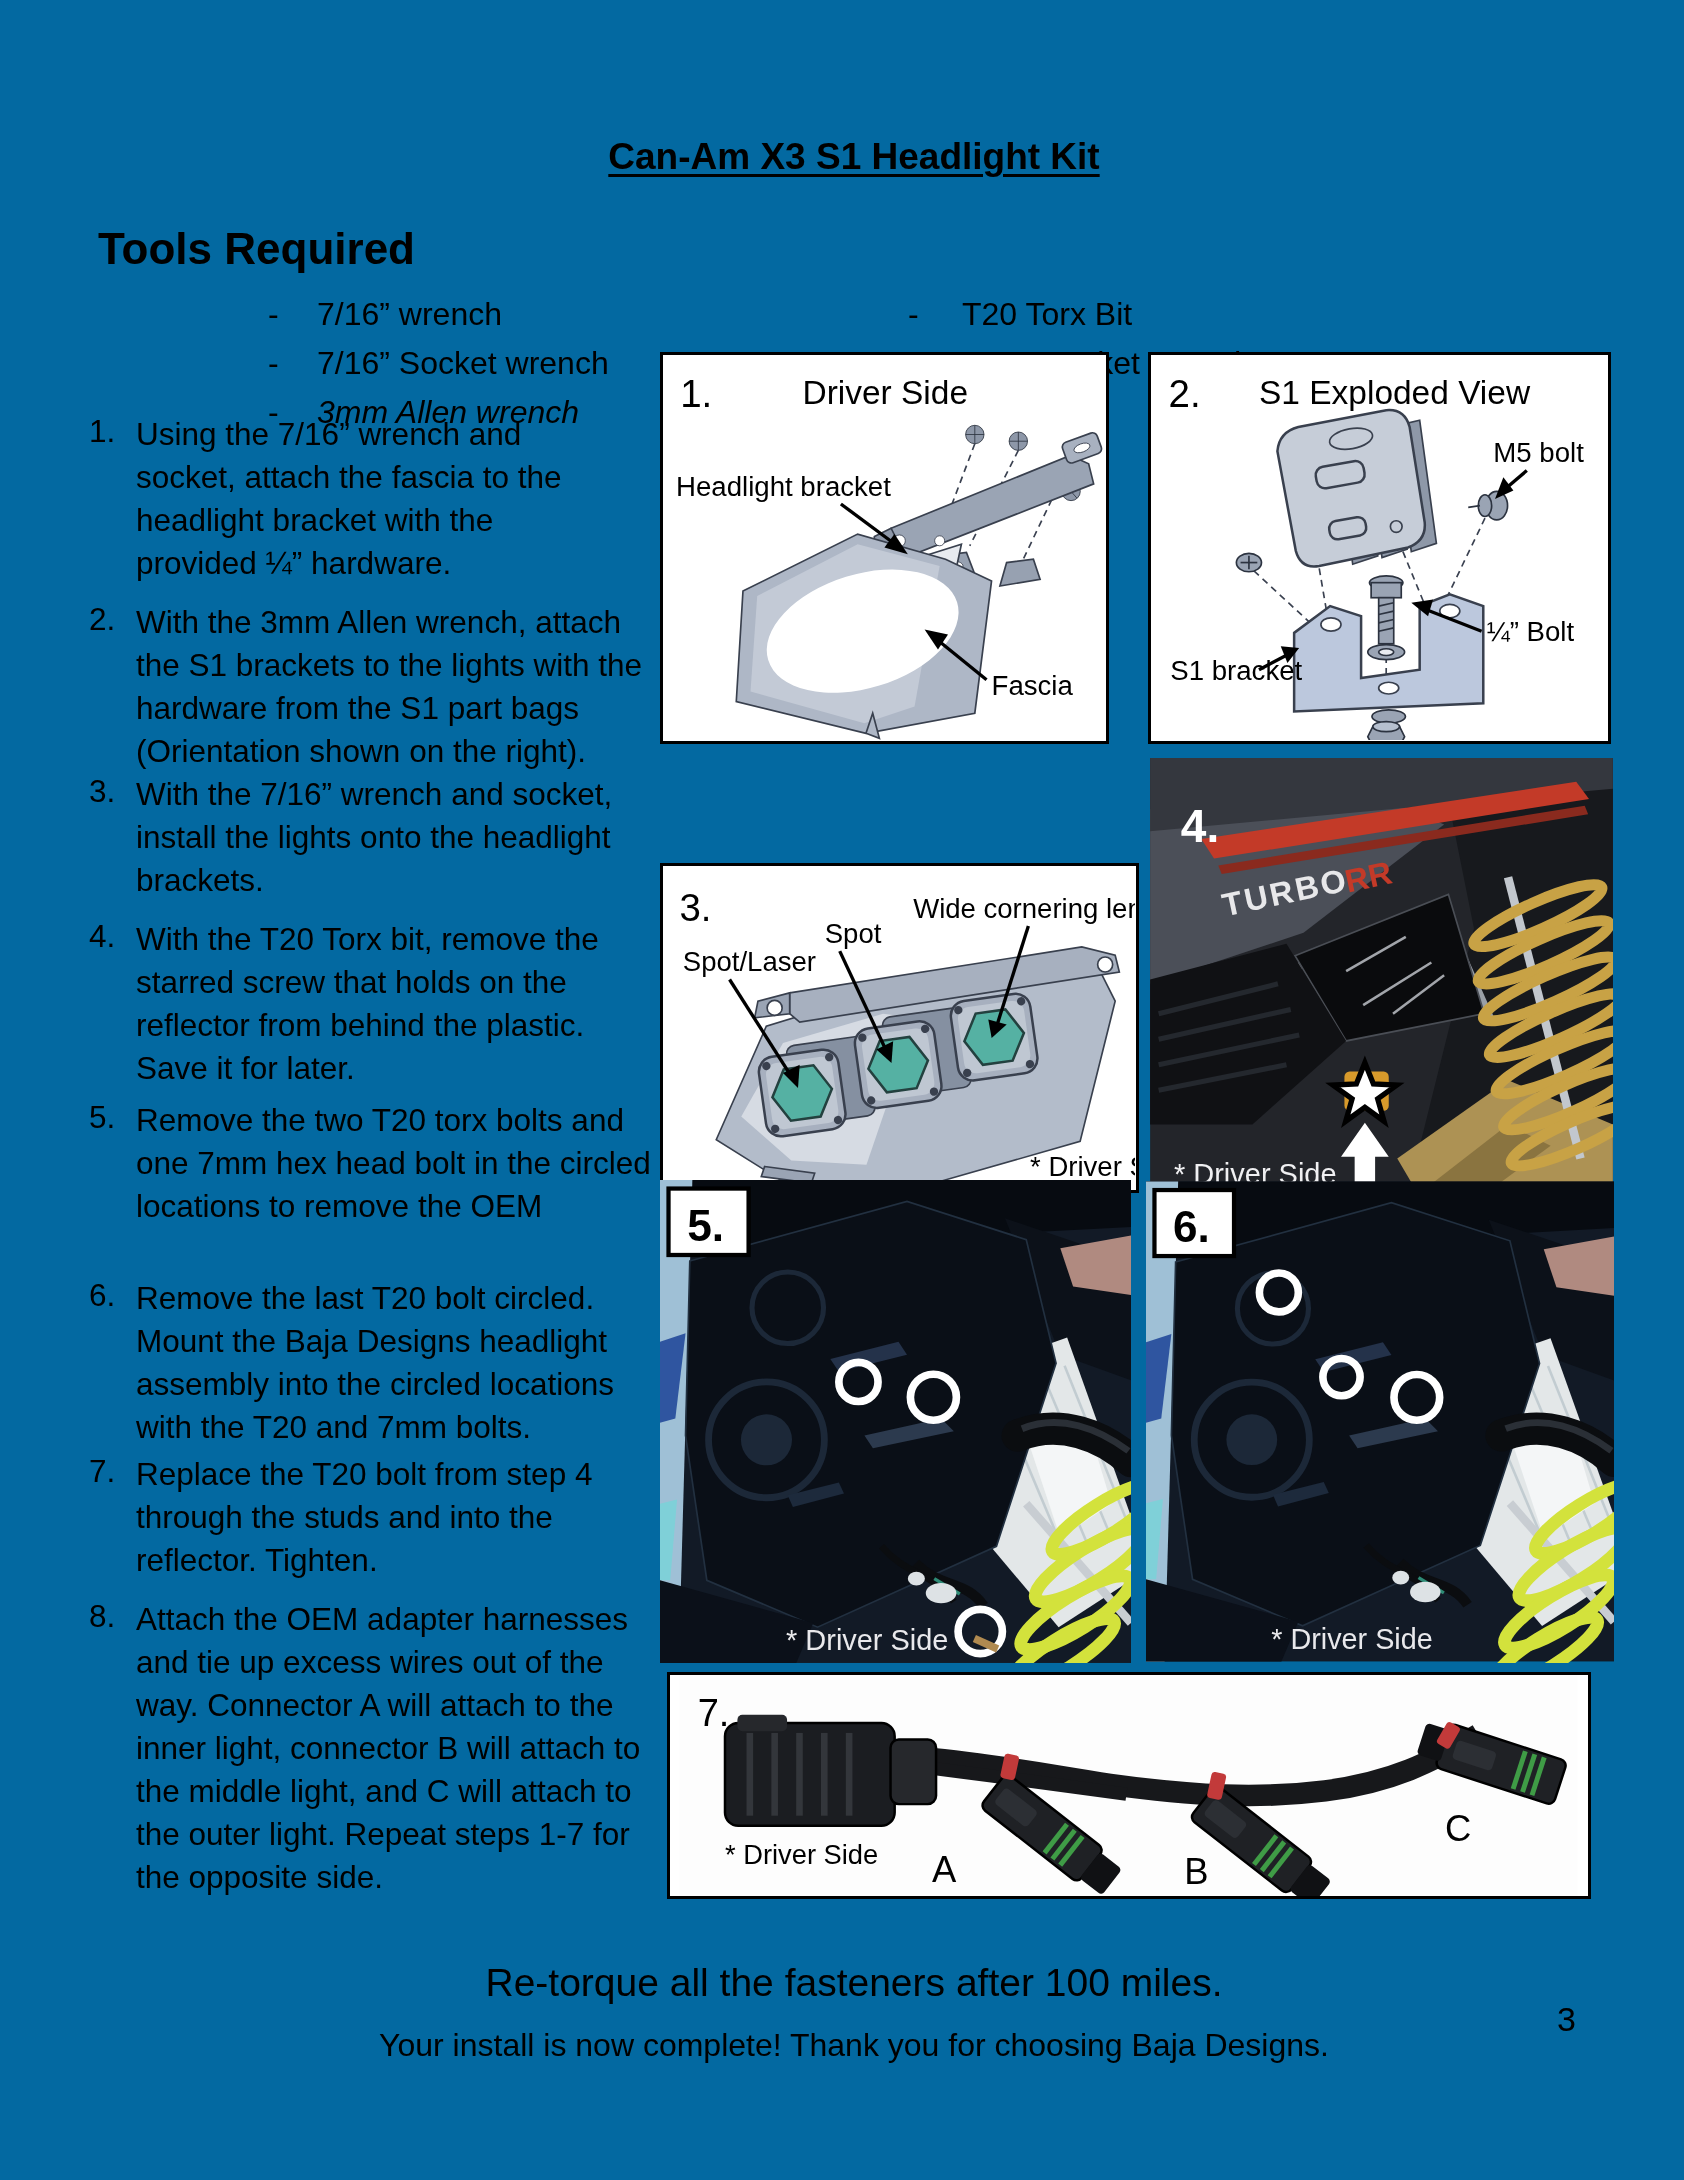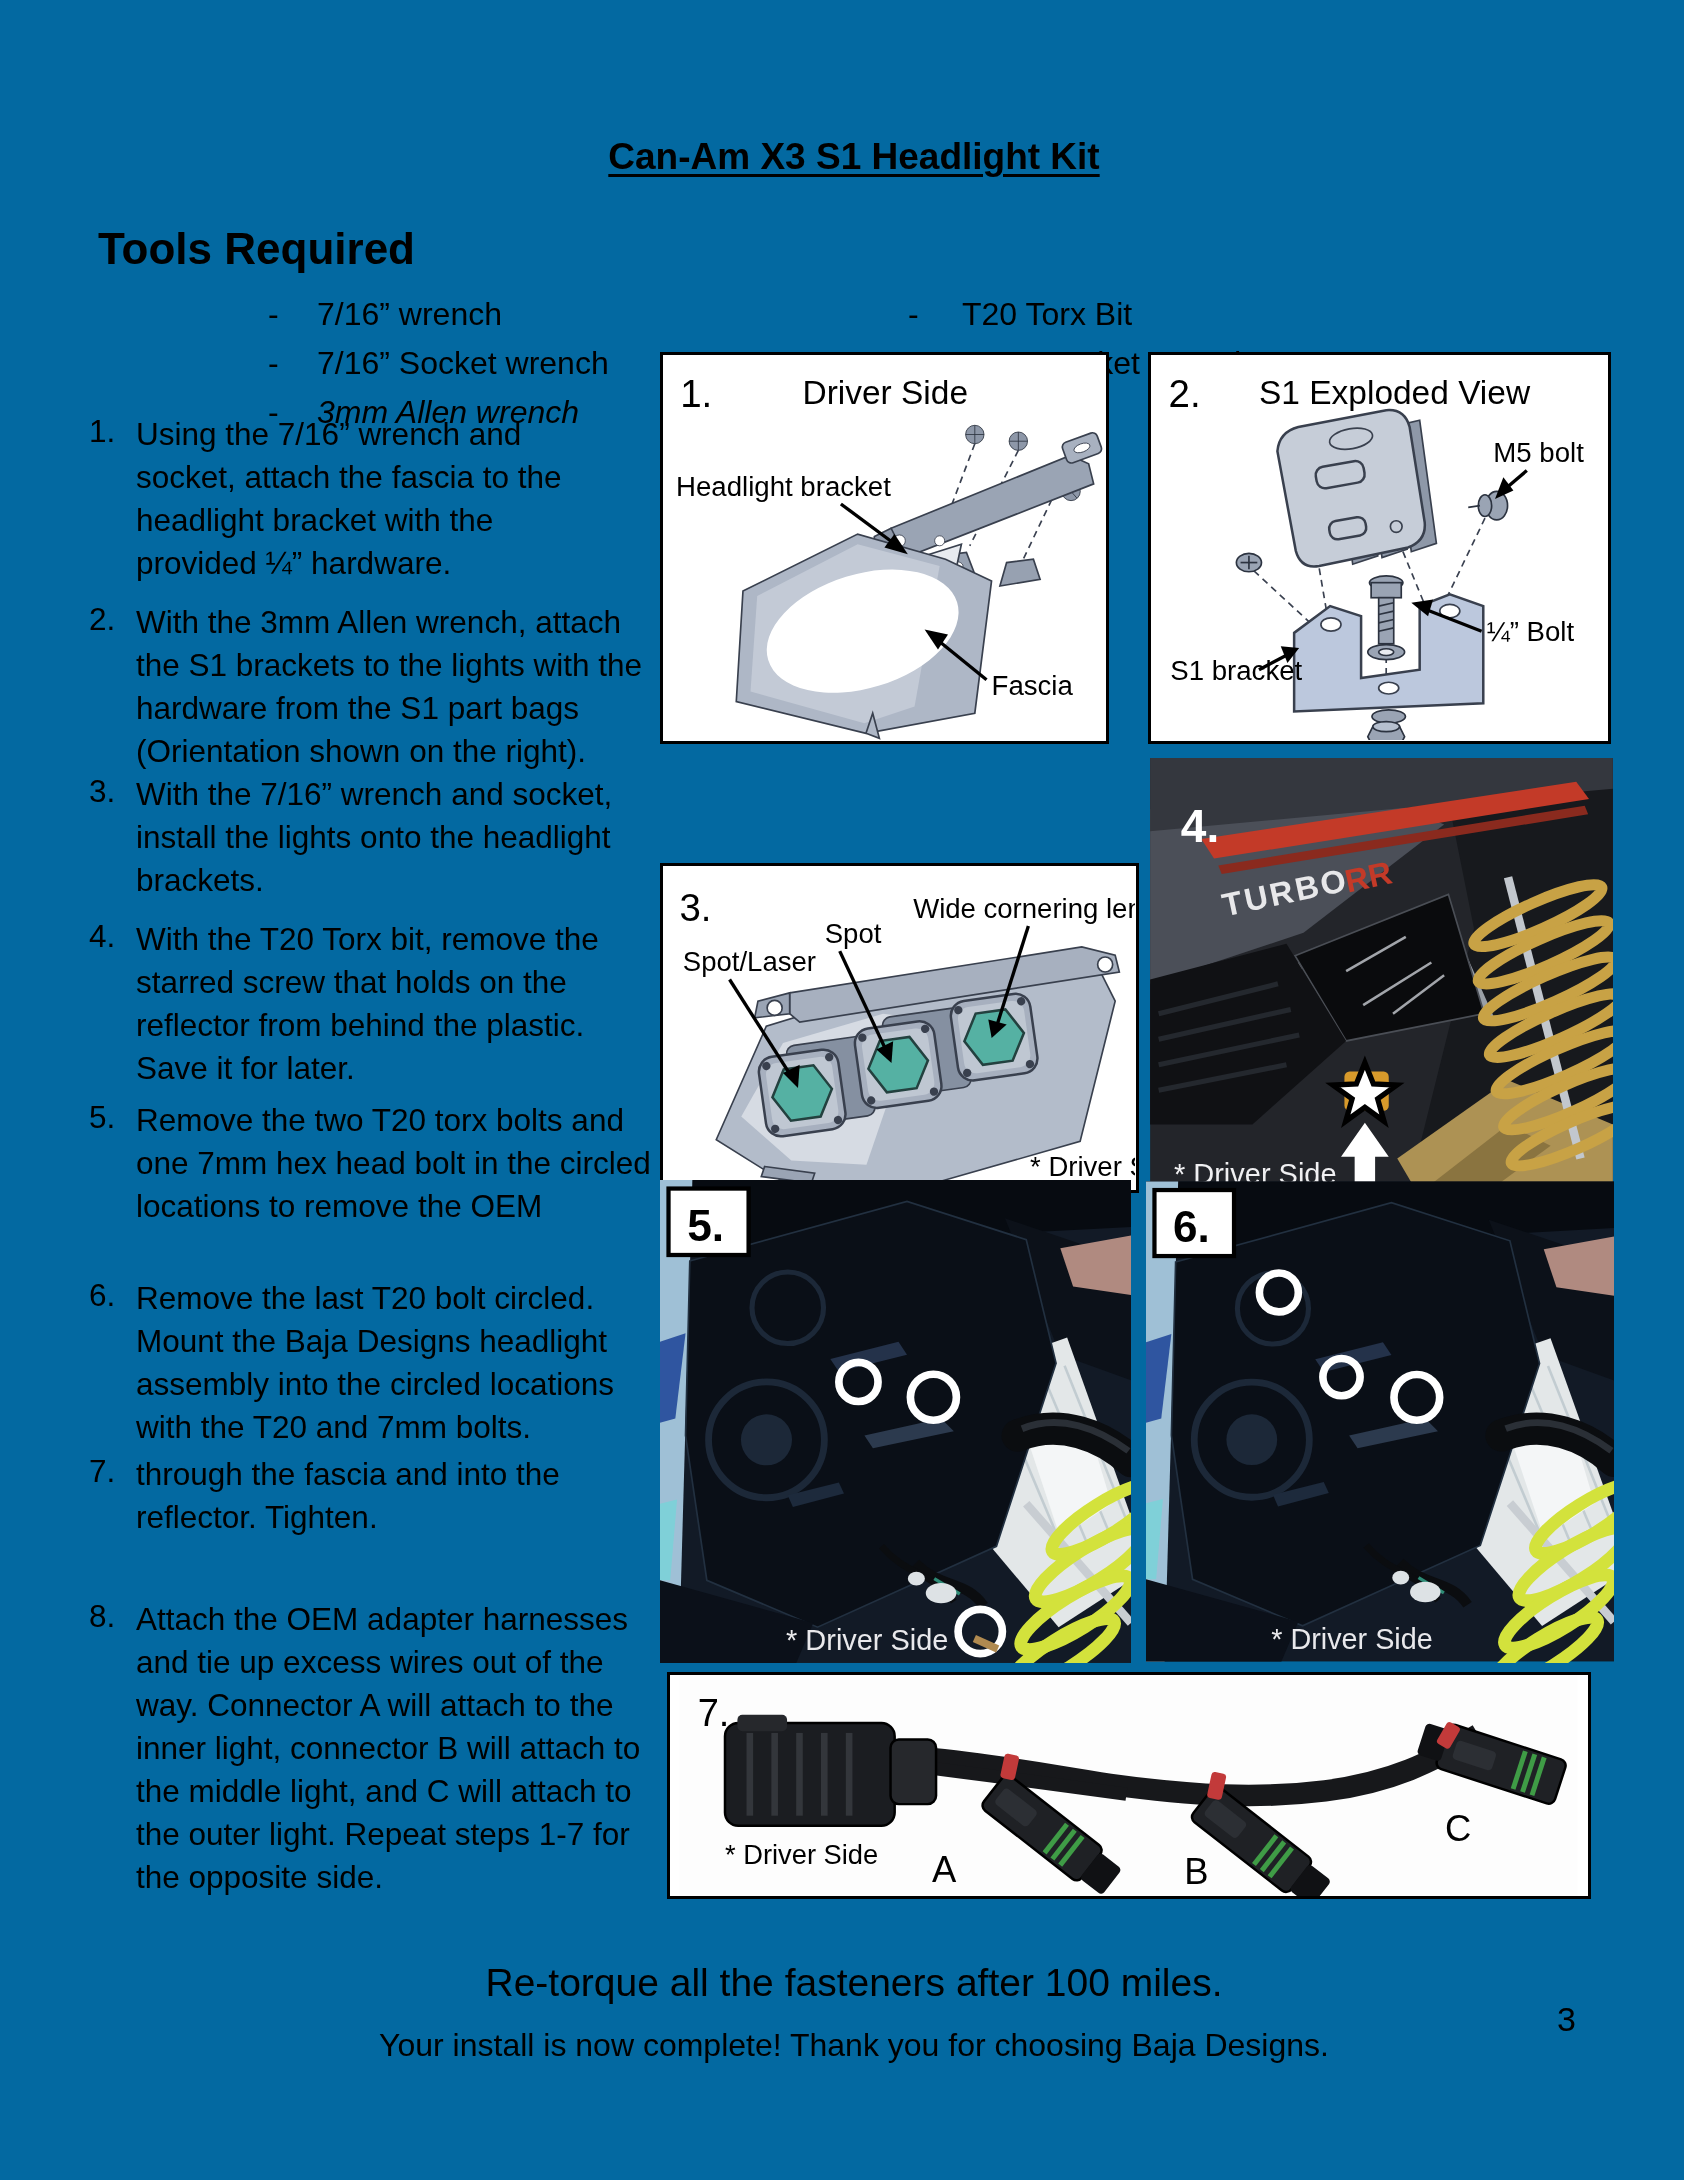--- a/index.html
+++ b/index.html
@@ -137,21 +137,22 @@
         <div class="step-text">
           <div>Remove the last T20 bolt circled.</div>
           <div>Mount the Baja Designs headlight</div>
           <div>assembly into the circled locations</div>
           <div>with the T20 and 7mm bolts.</div>
         </div>
       </div>
       <div class="step" style="top: 1453px;">
         <span class="step-num">7.</span>
         <div class="step-text">
-          <div>through the fascia and into the</div>
+          <div>Replace the T20 bolt from step 4</div>
+          <div>through the studs and into the</div>
           <div>reflector. Tighten.</div>
         </div>
       </div>
       <div class="step" style="top: 1598px;">
         <span class="step-num">8.</span>
         <div class="step-text">
           <div>Attach the OEM adapter harnesses</div>
           <div>and tie up excess wires out of the</div>
           <div>way. Connector A will attach to the</div>
           <div>inner light, connector B will attach to</div>

